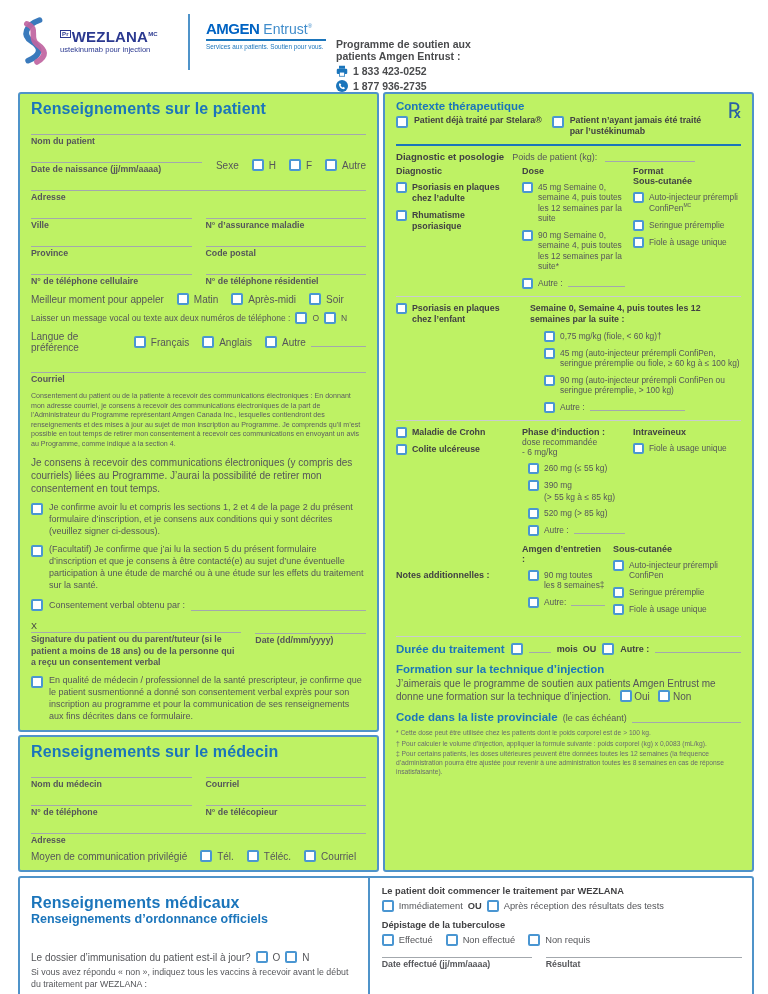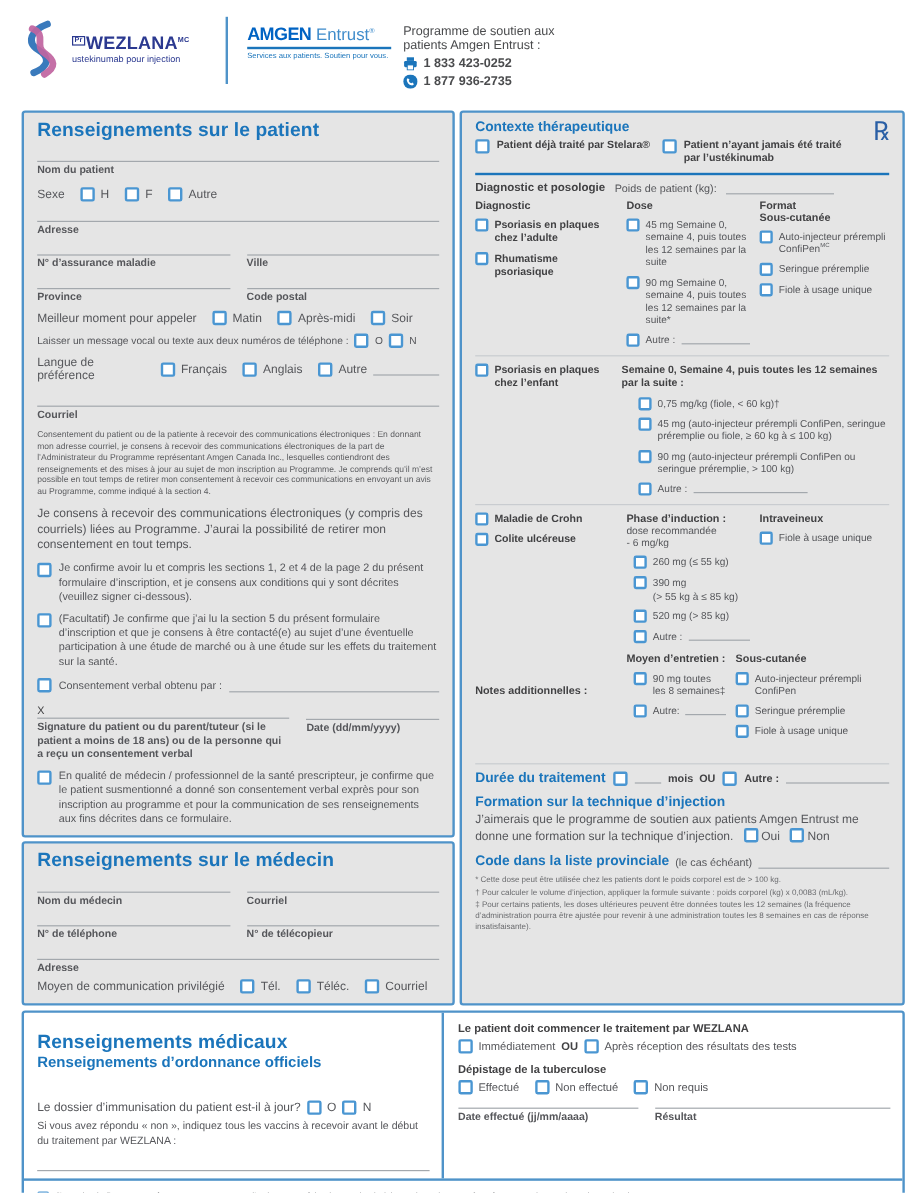--- a/index.html
+++ b/index.html
@@ -17,31 +17,31 @@
   .wez-tag { color:#2b3990; font-size:7.6px; margin-top:2px; }
   .vdiv { width:2px; background:#4f93c9; height:56px; margin:6px 6px 0 2px; }
   .amg { padding-top:12px; width:120px; }
   .amg-row { display:flex; align-items:baseline; gap:4px; }
   .amg-brand { color:#0063c3; font-weight:bold; font-size:15px; letter-spacing:-.5px; }
   .amg-suffix { color:#3f8ccb; font-size:14px; }
   .amg-reg { color:#3f8ccb; font-size:6px; vertical-align:super; }
   .amg-rule { height:2px; background:#1b75bb; margin:2px 0 2px; }
   .amg-tag { color:#1b75bb; font-size:6.4px; }
   .prog { width:158px; padding-top:12px; }
-  .prog-lbl { font-size:10.5px; font-weight:normal; color:#4a4b4d; line-height:1.15; }
+  .prog-lbl { font-size:10.5px; font-weight:bold; color:#4a4b4d; line-height:1.15;margin-top:18px; }
   .prog-num { display:flex; align-items:center; gap:5px; font-size:10.5px; font-weight:bold; color:#4a4b4d; margin-top:3px; }
   .ttl { flex:1; padding-top:8px; }
   .ttl h1 { color:#1b75bb; font-size:19px; line-height:1.05; font-weight:bold; }
   .ttl p { font-size:8.8px; color:#55565a; margin-top:4px; line-height:1.25; width:260px; }
 
   
   .cols { display:flex; gap:4px; align-items:stretch; }
   .col-l { width:361px; display:flex; flex-direction:column; gap:3px; }
   .col-r { flex:1; }
-  .box { border:2px solid #4f93c9; border-radius:3px; background:#e5e5e5; padding:6px 11px 8px; }
+  .box { border:2px solid #4f93c9; border-radius:3px; background:#bef264; padding:6px 11px 8px; }
   .box-patient { flex:1; }
   .sec-title { color:#1b75bb; font-size:16px; font-weight:bold; letter-spacing:.1px; }
   .sub-title { color:#1b75bb; font-size:11.5px; font-weight:bold; }
 
   
   .f { margin-top:7px; }
   .ln { height:10px; border-bottom:1px solid #a3a8ad; }
   .lb { font-size:8.8px; color:#55565a; padding-top:1px;font-weight:bold; }
   .row2 { display:flex; gap:14px; }
   .row2 > .f { flex:1; }
@@ -132,58 +132,72 @@
     <div class="col-l">
       <div class="box box-patient">
         <div class="sec-title">Renseignements sur le patient</div>
 
         <div class="f">
           <div class="ln"></div>
           <div class="lb">Nom du patient</div>
         </div>
 
         <div class="row2">
+          <div class="f" style="flex:1.25">
+            <div class="ln"></div>
+            <div class="lb">Date de naissance (jj/mm/aaaa)</div>
+          </div>
           <div class="cbrow" style="flex:1; margin-top:10px">
             <span>Sexe</span>
             <span class="cb sp"></span>
               <span>H</span>
             <span class="cb sp"></span>
               <span>F</span>
             <span class="cb sp"></span>
               <span>Autre</span>
           </div>
         </div>
 
         <div class="f">
           <div class="ln"></div>
           <div class="lb">Adresse</div>
         </div>
 
         <div class="row2">
           <div class="f">
               <div class="ln"></div>
+              <div class="lb">Ville</div>
+            </div>
+          <div class="f">
+              <div class="ln"></div>
               <div class="lb">N° d’assurance maladie</div>
             </div>
-          <div class="f">
-              <div class="ln"></div>
-              <div class="lb">Ville</div>
-            </div>
         </div>
 
         <div class="row2">
           <div class="f">
               <div class="ln"></div>
               <div class="lb">Province</div>
             </div>
           <div class="f">
               <div class="ln"></div>
               <div class="lb">Code postal</div>
             </div>
         </div>
 
+        <div class="row2">
+          <div class="f">
+              <div class="ln"></div>
+              <div class="lb">N° de téléphone cellulaire</div>
+            </div>
+          <div class="f">
+              <div class="ln"></div>
+              <div class="lb">N° de téléphone résidentiel</div>
+            </div>
+        </div>
 
         <div class="cbrow">
           <span>Meilleur moment pour appeler</span>
           <span class="cb sp"></span>
             <span>Matin</span>
           <span class="cb sp"></span>
             <span>Après-midi</span>
           <span class="cb sp"></span>
             <span>Soir</span>
         </div>
@@ -353,21 +367,21 @@
               </div>
             <div class="opt">
                 <span class="cb"></span>
                 <span>Fiole à usage unique</span>
               </div>
           </div>
         </div>
 
         <div class="grayrule"></div>
 
-        <div style="display:flex; gap:4px">
+        <div style="display:flex; gap:16px">
           <div style="width:118px">
             <div class="opt bld" style="margin-top:0">
                 <span class="cb"></span>
                 <span>Psoriasis en plaques chez l’enfant</span>
               </div>
           </div>
           <div style="flex:1">
             <div class="bold-dark" style="font-size:8.8px; line-height:1.25">Semaine 0, Semaine 4, puis toutes les 12 semaines par la suite :</div>
             <div style="padding-left:14px">
               <div class="opt">
@@ -435,21 +449,21 @@
                 <span>Fiole à usage unique</span>
               </div>
           </div>
         </div>
 
         <div class="dose-grid" style="margin-top:8px">
           <div class="dg-c1">
             <div class="notes-lbl" style="margin-top:26px">Notes additionnelles :</div>
           </div>
           <div class="dg-c2">
-            <div class="bold-dark fs9">Moyen d’entretien :</div>
+            <div class="bold-dark fs9">Amgen d’entretien :</div>
             <div style="padding-left:6px">
               <div class="opt">
                   <span class="cb"></span>
                   <span><span>90 mg toutes</span><br><span>les 8 semaines‡</span></span>
                 </div>
               <div class="opt">
                   <span class="cb"></span>
                   <span>Autre:</span>
                   <span class="inlineln"></span>
                 </div>

